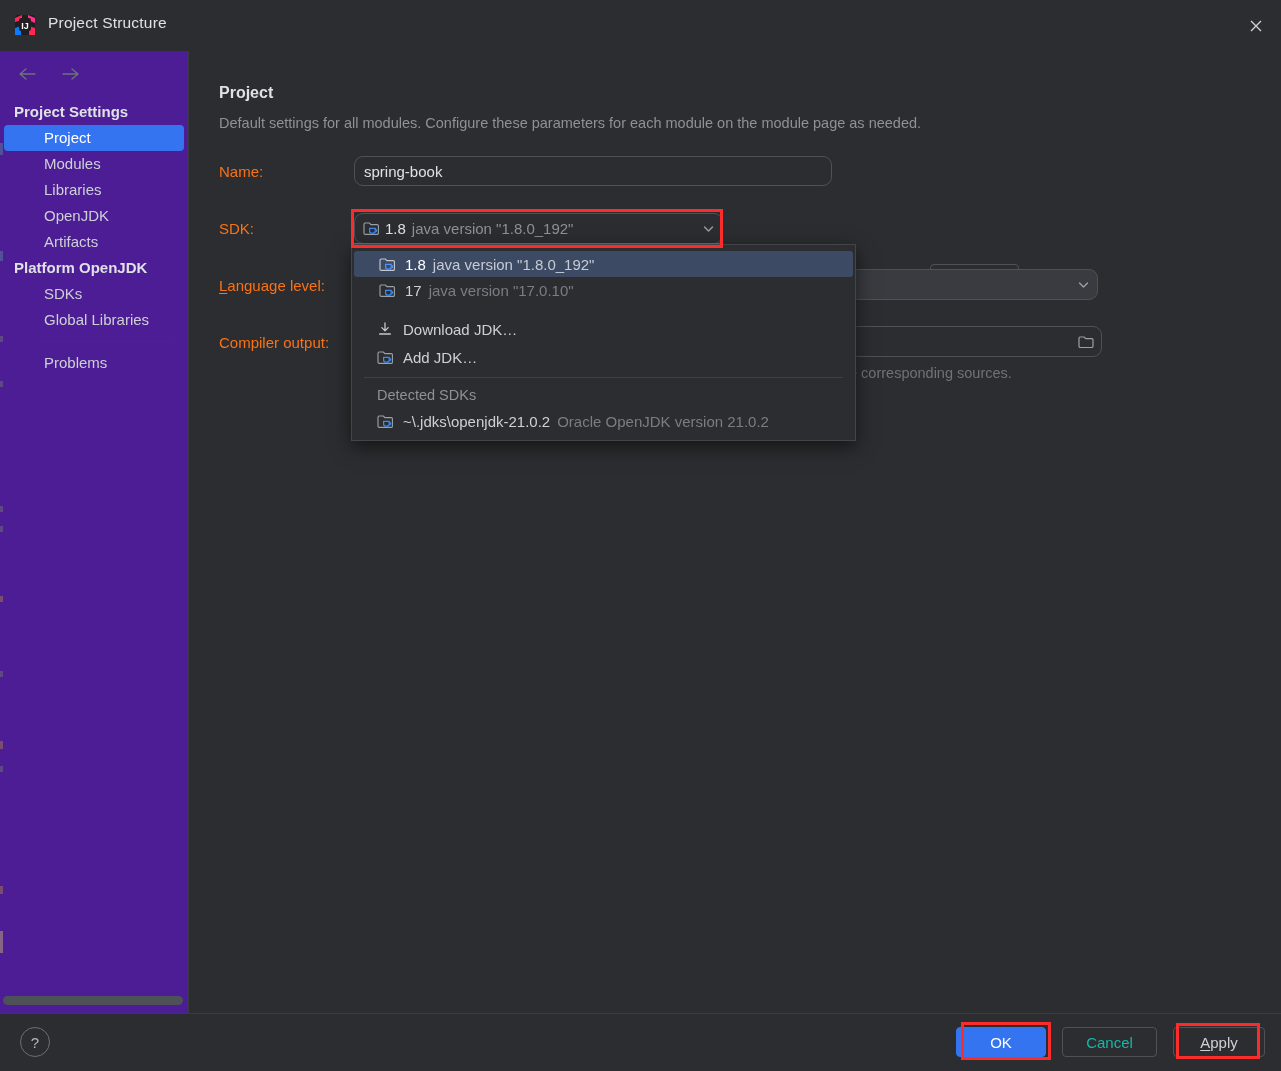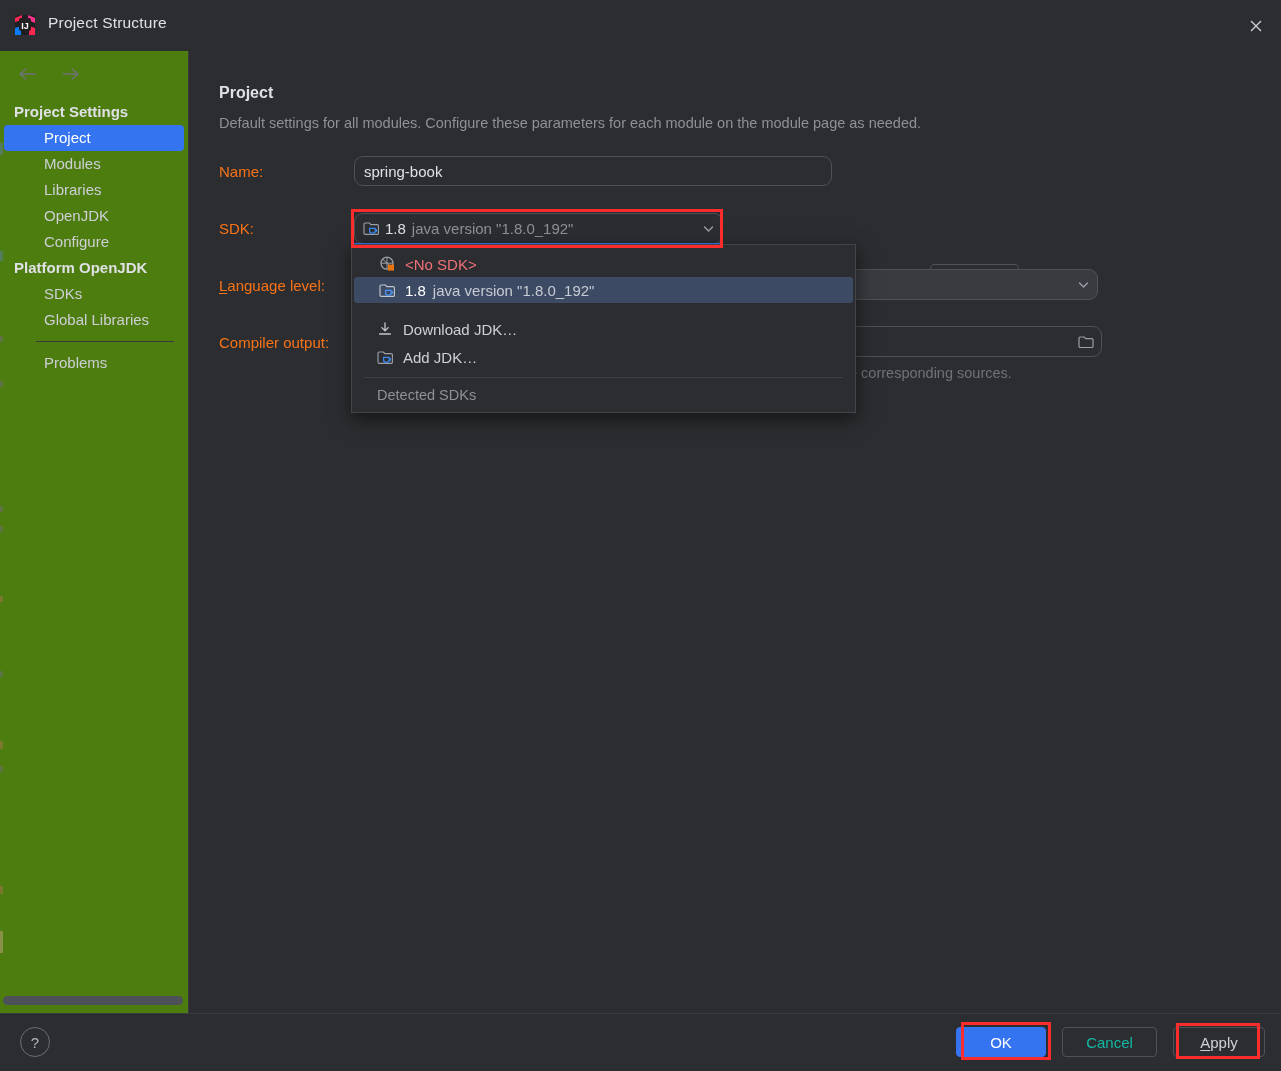--- a/index.html
+++ b/index.html
@@ -31,21 +31,21 @@
   #close-btn {
     position: absolute; right: 8px; top: 9px; width: 34px; height: 34px;
     display: flex; align-items: center; justify-content: center;
     cursor: pointer;
   }
   #close-btn svg { display:block; }
 
   
   #sidebar {
     position: absolute; left: 0; top: 51px; width: 188px; height: 963px;
-    background: #4d7c0f;
+    background: #4c1d95;
     border-right: 1px solid #393b40;
   }
   #nav-arrows { position: absolute; left: 14px; top: 10px; display: flex; gap: 18px; }
   .nav-arrow { width: 26px; height: 26px; display:flex; align-items:center; justify-content:center; cursor: pointer; }
 
   .sb-group {
     padding: 0 0 0 14px;
     font-size: 15px; font-weight: bold; color: #dfe1e5;
     height: 26px; line-height: 26px;
   }
@@ -247,21 +247,21 @@
       </svg>
     </div>
   </div>
 
   <div id="sb-list">
     <div class="sb-group">Project Settings</div>
     <div class="sb-item selected">Project</div>
     <div class="sb-item">Modules</div>
     <div class="sb-item">Libraries</div>
     <div class="sb-item">OpenJDK</div>
-    <div class="sb-item">Configure</div>
+    <div class="sb-item">Artifacts</div>
 
     <div class="sb-group">Platform OpenJDK</div>
     <div class="sb-item">SDKs</div>
     <div class="sb-item">Global Libraries</div>
 
     <div class="sb-sep"></div>
 
     <div class="sb-item">Problems</div>
   </div>
 
@@ -331,43 +331,44 @@
     <span class="combo-arrow">
       <svg width="18" height="16" viewBox="0 0 18 16">
         <path d="M2 4.2 A1.2 1.2 0 0 1 3.2 3 H7.2 L8.7 4.6 H14.8 A1.2 1.2 0 0 1 16 5.8 V12.3 A1.2 1.2 0 0 1 14.8 13.5 H3.2 A1.2 1.2 0 0 1 2 12.3 Z" fill="none" stroke="#9aa0a6" stroke-width="1.2"></path>
       </svg>
     </span>
   </div>
   <div id="out-hint">e corresponding sources.</div>
 
   <div id="sdk-popup">
 
-    <div class="dd-row">
-      <span class="ico">
-        <svg width="17" height="16" viewBox="0 0 17 16">
-          <circle cx="8" cy="7.2" r="6" fill="none" stroke="#9aa0a6" stroke-width="1.3"></circle>
-          <path d="M3.4 3 L12.6 11.4 M8 1.2 V13.2 M2 7.2 H14" stroke="#9aa0a6" stroke-width="1" fill="none"></path>
-          <rect x="9" y="8.6" width="6" height="6" fill="#e8740c"></rect>
-        </svg>
-      </span>
-      <span class="dd-nosdk">&lt;No SDK&gt;</span>
-    </div>
 
     <div class="dd-row selected">
       <span class="ico">
         <svg width="17" height="15" viewBox="0 0 17 15">
           <path d="M1 3.2 A1.2 1.2 0 0 1 2.2 2 H6.4 L7.9 3.6 H14.2 A1.2 1.2 0 0 1 15.4 4.8 V12.2 A1.2 1.2 0 0 1 14.2 13.4 H2.2 A1.2 1.2 0 0 1 1 12.2 Z" fill="none" stroke="#c3c7cd" stroke-width="1.15"></path>
           <path d="M6.6 7.4 H12.2 V10 A2 2 0 0 1 10.2 12 H8.6 A2 2 0 0 1 6.6 10 Z" fill="none" stroke="#4d94f5" stroke-width="1.25"></path>
           <path d="M12.4 8.2 A1.25 1.25 0 0 1 12.4 10.7" fill="none" stroke="#4d94f5" stroke-width="1.15"></path>
         </svg>
       </span>
       <span class="dd-name">1.8</span>
       <span class="dd-desc">java version "1.8.0_192"</span>
     </div>
 
+    <div class="dd-row">
+      <span class="ico">
+        <svg width="17" height="15" viewBox="0 0 17 15">
+          <path d="M1 3.2 A1.2 1.2 0 0 1 2.2 2 H6.4 L7.9 3.6 H14.2 A1.2 1.2 0 0 1 15.4 4.8 V12.2 A1.2 1.2 0 0 1 14.2 13.4 H2.2 A1.2 1.2 0 0 1 1 12.2 Z" fill="none" stroke="#9aa0a6" stroke-width="1.15"></path>
+          <path d="M6.6 7.4 H12.2 V10 A2 2 0 0 1 10.2 12 H8.6 A2 2 0 0 1 6.6 10 Z" fill="none" stroke="#3d8bf2" stroke-width="1.25"></path>
+          <path d="M12.4 8.2 A1.25 1.25 0 0 1 12.4 10.7" fill="none" stroke="#3d8bf2" stroke-width="1.15"></path>
+        </svg>
+      </span>
+      <span class="dd-name">17</span>
+      <span class="dd-desc">java version "17.0.10"</span>
+    </div>
 
     <div style="height:12px;"></div>
 
     <div class="dd-row" style="height:28px;padding-left:23px;">
       <span class="ico">
         <svg width="16" height="16" viewBox="0 0 16 16">
           <path d="M8 2 V9.6 M4.8 6.6 L8 9.9 L11.2 6.6" stroke="#c3c7cd" stroke-width="1.3" fill="none" stroke-linecap="round" stroke-linejoin="round"></path>
           <path d="M2.6 13 H13.4" stroke="#c3c7cd" stroke-width="1.3" stroke-linecap="round"></path>
         </svg>
       </span>
@@ -382,20 +383,31 @@
           <path d="M12.4 8.2 A1.25 1.25 0 0 1 12.4 10.7" fill="none" stroke="#3d8bf2" stroke-width="1.15"></path>
         </svg>
       </span>
       <span class="dd-name">Add JDK…</span>
     </div>
 
     <div class="dd-sep"></div>
 
     <div class="dd-header">Detected SDKs</div>
 
+    <div class="dd-row" style="height:28px;padding-left:23px;">
+      <span class="ico">
+        <svg width="17" height="15" viewBox="0 0 17 15">
+          <path d="M1 3.2 A1.2 1.2 0 0 1 2.2 2 H6.4 L7.9 3.6 H14.2 A1.2 1.2 0 0 1 15.4 4.8 V12.2 A1.2 1.2 0 0 1 14.2 13.4 H2.2 A1.2 1.2 0 0 1 1 12.2 Z" fill="none" stroke="#9aa0a6" stroke-width="1.15"></path>
+          <path d="M6.6 7.4 H12.2 V10 A2 2 0 0 1 10.2 12 H8.6 A2 2 0 0 1 6.6 10 Z" fill="none" stroke="#3d8bf2" stroke-width="1.25"></path>
+          <path d="M12.4 8.2 A1.25 1.25 0 0 1 12.4 10.7" fill="none" stroke="#3d8bf2" stroke-width="1.15"></path>
+        </svg>
+      </span>
+      <span class="dd-name">~\.jdks\openjdk-21.0.2</span>
+      <span class="dd-desc">Oracle OpenJDK version 21.0.2</span>
+    </div>
 
   </div>
 </div>
 
 <div id="footer">
   <div id="help-btn">?</div>
   <div class="fbtn" id="ok-btn">OK</div>
   <div class="fbtn" id="cancel-btn">Cancel</div>
   <div class="fbtn" id="apply-btn">
       <span class="mnem">A</span>

